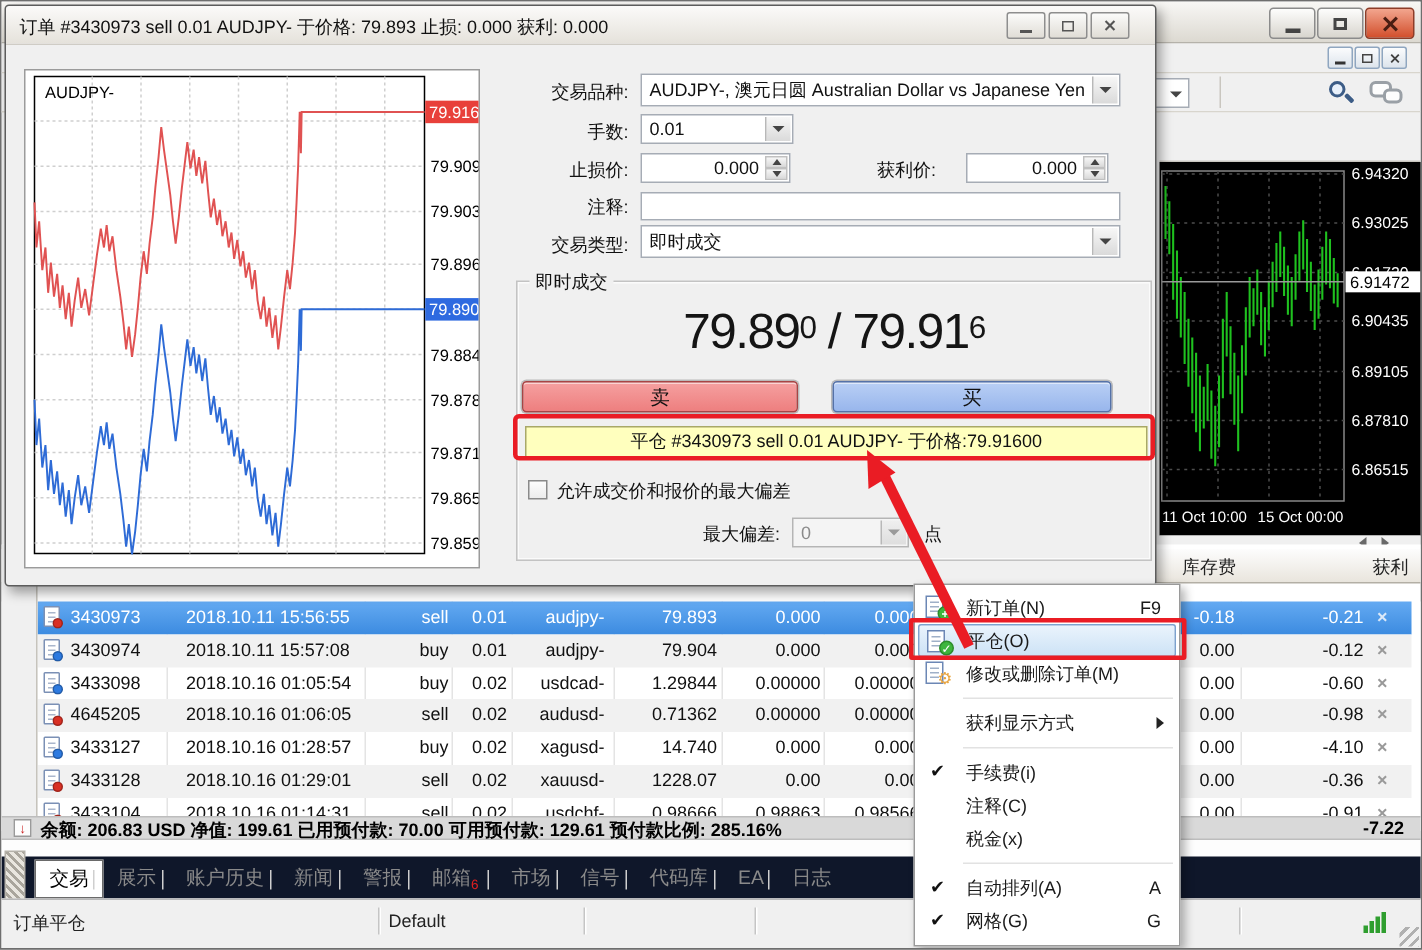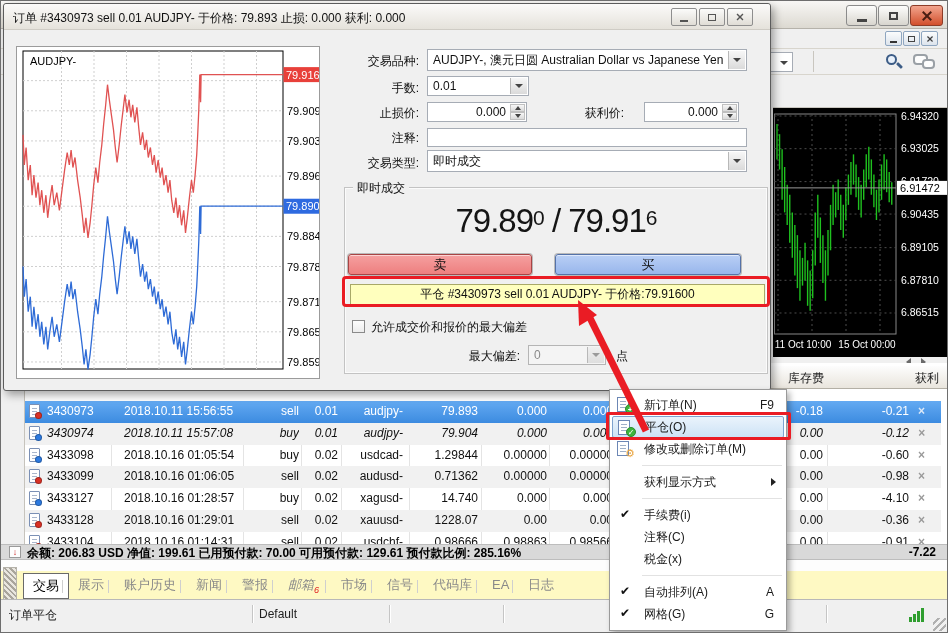--- a/index.html
+++ b/index.html
@@ -51,21 +51,21 @@
   .rowdoc { position:absolute; top:3px; width:11px; height:14px; background:#fff; border:1px solid #7b90b5; border-radius:1px; }
   .rowdoc::before { content:""; position:absolute; left:2px; right:2px; top:3px; height:1px; background:#a9b6cc; box-shadow:0 3px 0 #a9b6cc,0 6px 0 #a9b6cc; }
   .rowdot { position:absolute; right:-3px; bottom:-2px; width:7px; height:7px; border-radius:50%; border:1px solid rgba(0,0,0,.25); }
   .xbtn { position:absolute; top:4px; width:13px; height:13px; color:#9a9a9a; font-size:12px; line-height:13px; text-align:center; font-weight:bold; }
   .trow.sel .xbtn { color:#dce9f8; }
   #summaryRow { left:0; top:543px; width:948px; height:16px; background:#d9d9d9; border-top:1px solid #bdbdbd; border-bottom:1px solid #bdbdbd; font-size:12px; font-weight:bold; color:#111; }
   #sumIcon { left:8px; top:545px; width:12px; height:12px; background:#fdfdfd; border:1px solid #9a9a9a; font-size:9px; line-height:11px; text-align:center; color:#cc2222; font-weight:bold; }
   #sumText { left:26px; top:544px; white-space:nowrap; }
   #sumTotal { left:860px; top:544px; width:75px; text-align:right; }
   #gapRow { left:0; top:559px; width:948px; height:11px; background:#fdfdfd; }
-  #tabsBar { left:0; top:570px; width:948px; height:28px; background:#fef9c3; font-size:13px; }
+  #tabsBar { left:0; top:570px; width:948px; height:28px; background:#0f172a; font-size:13px; }
   #tabGrip { left:2px; top:566px; width:14px; height:34px; background:repeating-linear-gradient(45deg,#e9e6df 0 2px,#a9a59c 2px 4px); border:1px solid #b5b2aa; }
   .tab { position:absolute; top:3px; height:24px; line-height:22px; padding:0 9px; color:#8a8a8a; }
   .tab.active { border:1px solid #6a6a6a; background:#fff; color:#000; top:2px; height:26px; line-height:24px; }
   .tabsep { position:absolute; top:9px; width:1px; height:13px; background:#cfcfcf; }
   .tabBadge { color:#e02020; font-size:9px; vertical-align:sub; }
   #statusBar { left:0; top:598px; width:948px; height:34px; background:#f0f0f0; border-top:1px solid #b8b8b8; font-size:12px; color:#222; }
   .stSep { position:absolute; top:5px; width:1px; height:18px; background:#c5c5c5; box-shadow:1px 0 0 #fff; }
   #connIcon { left:908px; top:606px; width:18px; height:15px; }
   #connIcon span { position:absolute; bottom:0; width:3px; background:#2f9e2f; }
   #resizeGrip { left:932px; top:617px; width:13px; height:13px; background:repeating-linear-gradient(135deg,transparent 0 3px,#b0b0b0 3px 5px); }
@@ -274,21 +274,21 @@
         <div class="tcell" style="left: 216px; width: 58px; text-align: right;">sell</div>
         <div class="tcell" style="left: 281px; width: 32px; text-align: right;">0.01</div>
         <div class="tcell" style="left: 321px; width: 57px; text-align: right;">audjpy-</div>
         <div class="tcell" style="left: 388px; width: 65px; text-align: right;">79.893</div>
         <div class="tcell" style="left: 461px; width: 61px; text-align: right;">0.000</div>
         <div class="tcell" style="left: 528px; width: 60px; text-align: right;">0.000</div>
         <div class="tcell" style="left: 758px; width: 40px; text-align: right;">-0.18</div>
         <div class="tcell" style="left: 808px; width: 76px; text-align: right;">-0.21</div>
         <div class="xbtn" style="left: 890px;">×</div>
       </div>
-      <div class="trow alt" style="top: 21.8px; font-style: italic;">
+      <div class="trow alt" style="top: 21.8px;">
         <div class="rowdoc" style="left: 4px;">
           <div class="rowdot" style="background: rgb(45, 122, 224);"></div>
         </div>
         <div class="tcell" style="left: 22px; width: 62px; text-align: left;">3430974</div>
         <div class="tcell" style="left: 99px; width: 130px; text-align: left;">2018.10.11 15:57:08</div>
         <div class="tcell" style="left: 216px; width: 58px; text-align: right;">buy</div>
         <div class="tcell" style="left: 281px; width: 32px; text-align: right;">0.01</div>
         <div class="tcell" style="left: 321px; width: 57px; text-align: right;">audjpy-</div>
         <div class="tcell" style="left: 388px; width: 65px; text-align: right;">79.904</div>
         <div class="tcell" style="left: 461px; width: 61px; text-align: right;">0.000</div>
@@ -310,21 +310,21 @@
         <div class="tcell" style="left: 461px; width: 61px; text-align: right;">0.00000</div>
         <div class="tcell" style="left: 528px; width: 60px; text-align: right;">0.00000</div>
         <div class="tcell" style="left: 758px; width: 40px; text-align: right;">0.00</div>
         <div class="tcell" style="left: 808px; width: 76px; text-align: right;">-0.60</div>
         <div class="xbtn" style="left: 890px;">×</div>
       </div>
       <div class="trow alt" style="top: 65.4px;">
         <div class="rowdoc" style="left: 4px;">
           <div class="rowdot" style="background: rgb(217, 48, 37);"></div>
         </div>
-        <div class="tcell" style="left: 22px; width: 62px; text-align: left;">3433099</div>
+        <div class="tcell" style="left: 22px; width: 62px; text-align: left;">4645205</div>
         <div class="tcell" style="left: 99px; width: 130px; text-align: left;">2018.10.16 01:06:05</div>
         <div class="tcell" style="left: 216px; width: 58px; text-align: right;">sell</div>
         <div class="tcell" style="left: 281px; width: 32px; text-align: right;">0.02</div>
         <div class="tcell" style="left: 321px; width: 57px; text-align: right;">audusd-</div>
         <div class="tcell" style="left: 388px; width: 65px; text-align: right;">0.71362</div>
         <div class="tcell" style="left: 461px; width: 61px; text-align: right;">0.00000</div>
         <div class="tcell" style="left: 528px; width: 60px; text-align: right;">0.00000</div>
         <div class="tcell" style="left: 758px; width: 40px; text-align: right;">0.00</div>
         <div class="tcell" style="left: 808px; width: 76px; text-align: right;">-0.98</div>
         <div class="xbtn" style="left: 890px;">×</div>
@@ -388,21 +388,21 @@
       <div class="tab active" style="left: 22px;"><span>交易</span></div>
       <div class="tabsep" style="left: 61px;"></div>
       <div class="tab" style="left: 68px;"><span>展示</span></div>
       <div class="tabsep" style="left: 107px;"></div>
       <div class="tab" style="left: 114px;"><span>账户历史</span></div>
       <div class="tabsep" style="left: 179px;"></div>
       <div class="tab" style="left: 186px;"><span>新闻</span></div>
       <div class="tabsep" style="left: 225px;"></div>
       <div class="tab" style="left: 232px;"><span>警报</span></div>
       <div class="tabsep" style="left: 271px;"></div>
-      <div class="tab" style="left: 278px; font-style: italic;"><span>邮箱</span><span class="tabBadge">6</span></div>
+      <div class="tab" style="left: 278px;"><span>邮箱</span><span class="tabBadge">6</span></div>
       <div class="tabsep" style="left: 324px;"></div>
       <div class="tab" style="left: 331px;"><span>市场</span></div>
       <div class="tabsep" style="left: 370px;"></div>
       <div class="tab" style="left: 377px;"><span>信号</span></div>
       <div class="tabsep" style="left: 416px;"></div>
       <div class="tab" style="left: 423px;"><span>代码库</span></div>
       <div class="tabsep" style="left: 475px;"></div>
       <div class="tab" style="left: 482px;"><span>EA</span></div>
       <div class="tabsep" style="left: 511px;"></div>
       <div class="tab" style="left: 518px;"><span>日志</span></div>

